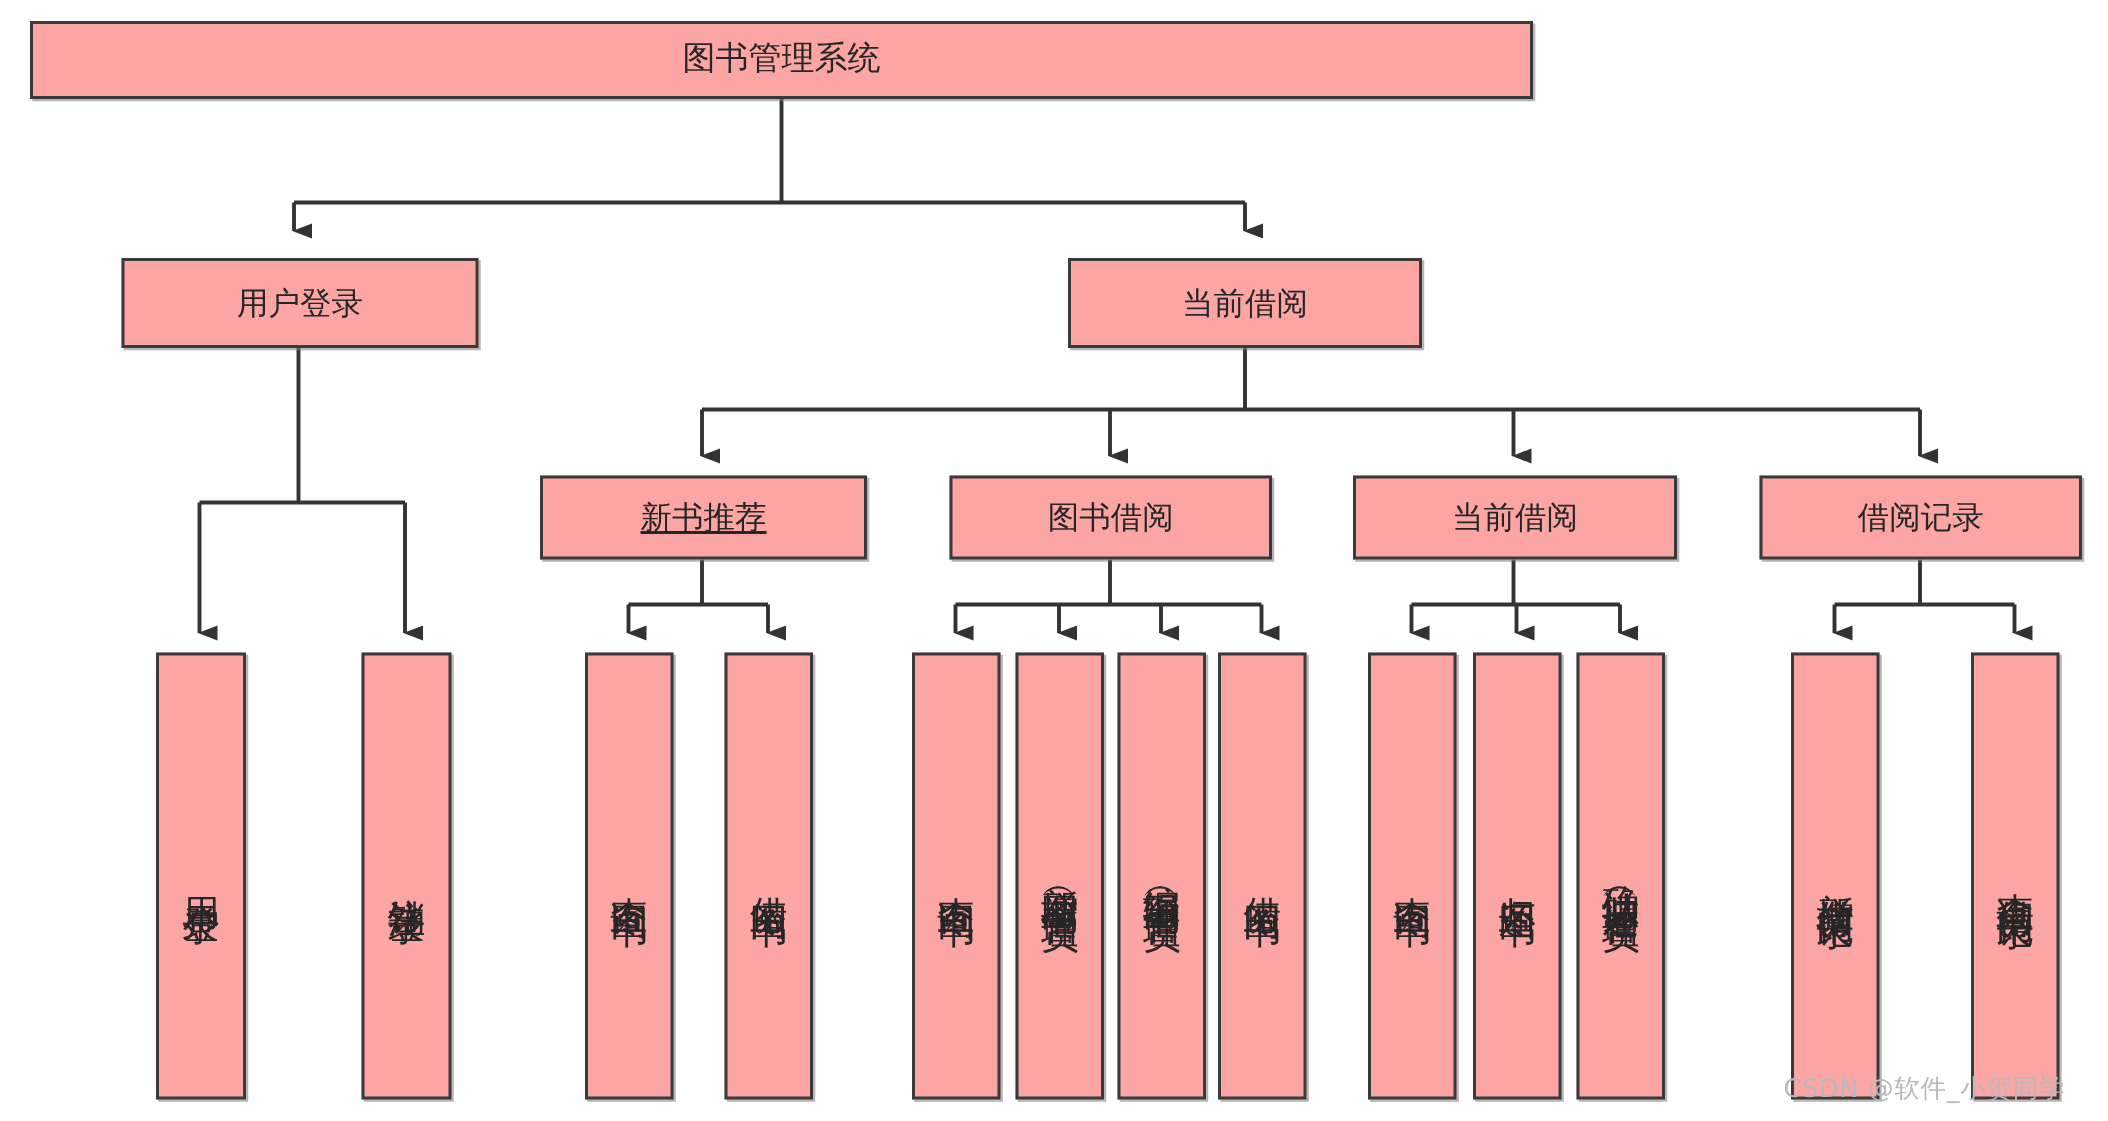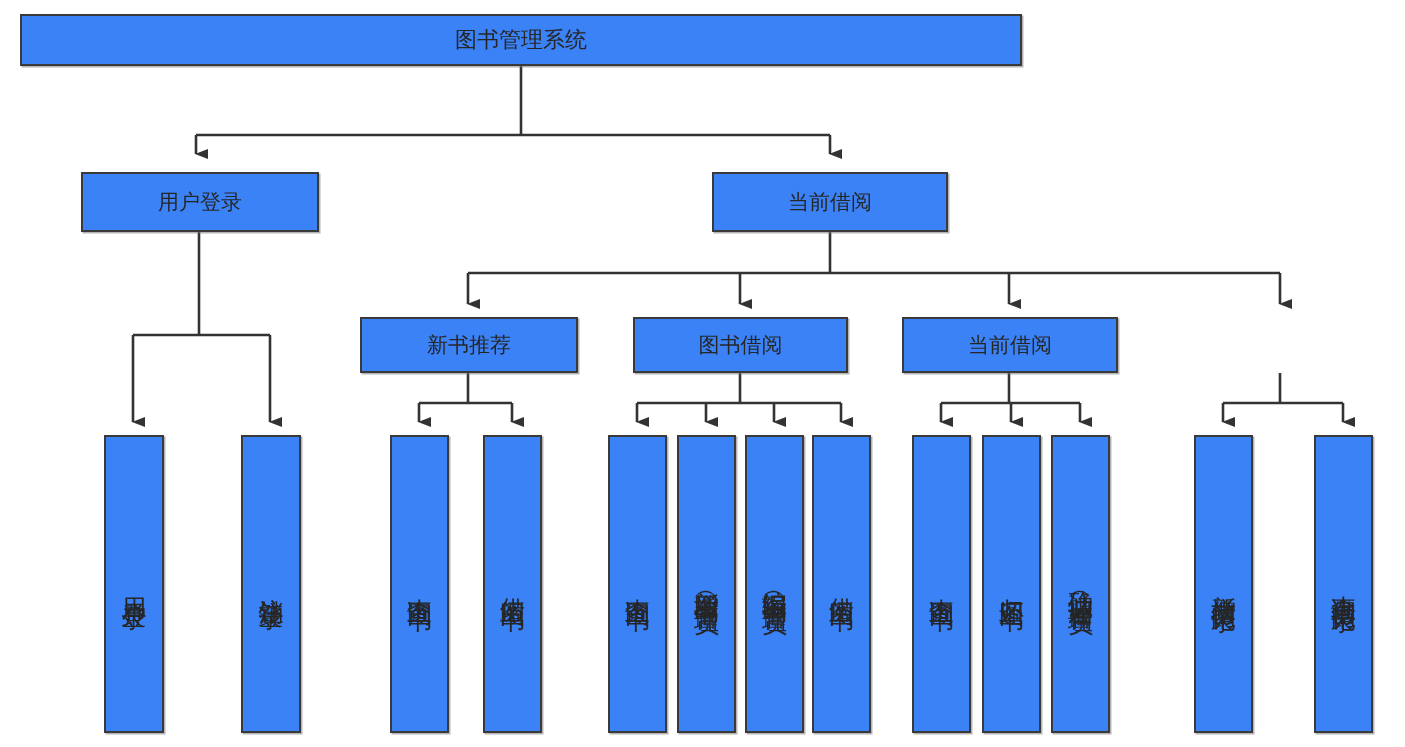--- a/index.html
+++ b/index.html
@@ -21,21 +21,21 @@
     position: absolute;
     left: 0;
     top: 0;
     width: 1405px;
     height: 747px;
     pointer-events: none;
   }
   .node {
     position: absolute;
     box-sizing: border-box;
-    background: #3b82f6;
+    background: #fca5a5;
     border: 2px solid #3a3a3a;
     box-shadow: 1.5px 1.5px 0 0 rgba(120,120,120,0.55);
     display: flex;
     align-items: center;
     justify-content: center;
     color: #262626;
     z-index: 2;
   }
   .node .label {
     display: block;
@@ -135,29 +135,32 @@
     <span class="label">图书管理系统</span>
   </div>
 
   <div class="node horiz" style="left:81px; top:172px; width:238px; height:60px;">
     <span class="label">用户登录</span>
   </div>
   <div class="node horiz" style="left:712px; top:172px; width:236px; height:60px;">
     <span class="label">当前借阅</span>
   </div>
 
-  <div class="node horiz" style="left:360px; top:317px; width:218px; height:56px;">
+  <div class="node horiz" style="left:360px; top:317px; width:218px; height:56px;text-decoration:underline;">
     <span class="label">新书推荐</span>
   </div>
   <div class="node horiz" style="left:902px; top:317px; width:216px; height:56px;">
     <span class="label">当前借阅</span>
   </div>
   <div class="node horiz" style="left:633px; top:317px; width:215px; height:56px;">
     <span class="label">图书借阅</span>
   </div>
+  <div class="node horiz" style="left:1173px; top:317px; width:215px; height:56px;">
+    <span class="label">借阅记录</span>
+  </div>
 
   <div class="node vert" style="left:104px; top:435px; width:60px; height:298px;">
     <span class="label">用户登录</span>
   </div>
   <div class="node vert" style="left:241px; top:435px; width:60px; height:298px;">
     <span class="label">注销登录</span>
   </div>
 
   <div class="node vert" style="left:390px; top:435px; width:59px; height:298px;">
     <span class="label">查询图书</span>
@@ -189,14 +192,15 @@
     <span class="label">确认归还（管理员）</span>
   </div>
 
   <div class="node vert" style="left:1194px; top:435px; width:59px; height:298px;">
     <span class="label">新增借阅记录</span>
   </div>
   <div class="node vert" style="left:1314px; top:435px; width:59px; height:298px;">
     <span class="label">查询借阅记录</span>
   </div>
 
+  <div id="watermark">CSDN @软件_小贺同学</div>
 
 </div>
 
 </body></html>

